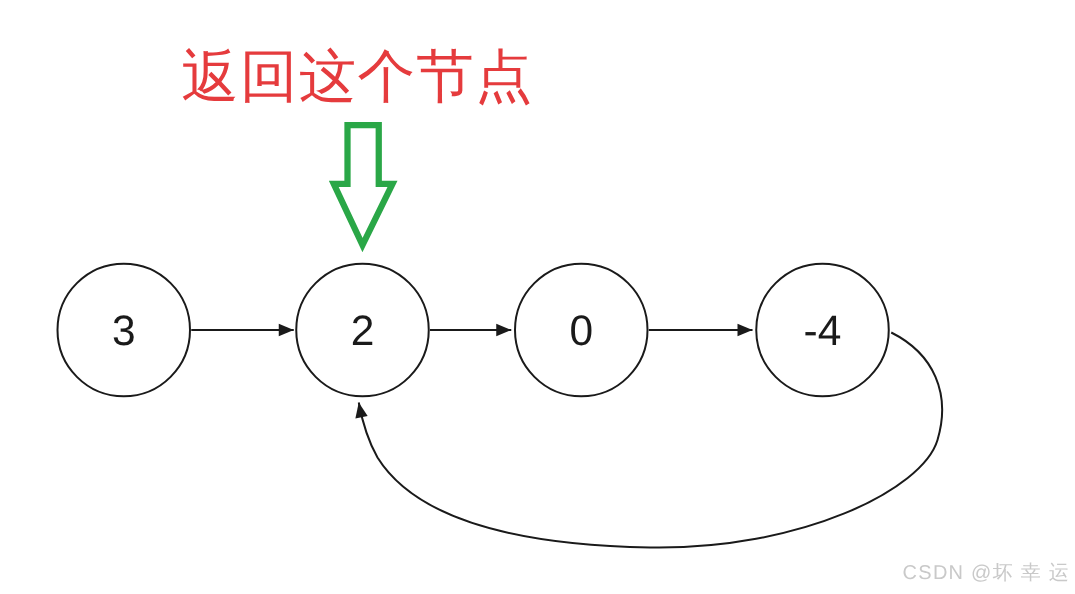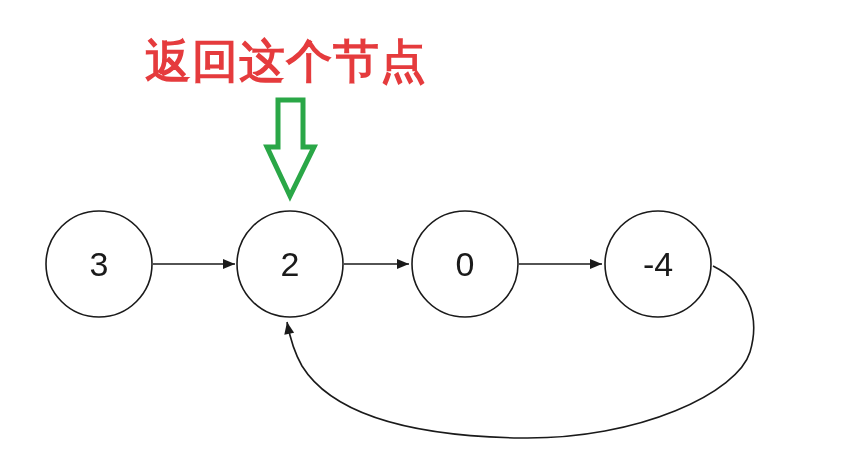--- a/index.html
+++ b/index.html
@@ -13,21 +13,21 @@
     height: 475px;
     background: #ffffff;
     overflow: hidden;
     font-family: "Liberation Sans", sans-serif;
   }
   .annotation-title {
     position: absolute;
     left: 145px;
     top: 36px;
     font-family: "DejaVu Serif", serif;
-    font-weight: bold;
+    font-weight: normal;
     font-size: 46px;
     line-height: 1.1;
     color: #e53b3d;
     white-space: nowrap;
     letter-spacing: 1px;
   }
   .diagram-svg {
     position: absolute;
     left: 0;
     top: 0;
@@ -102,14 +102,15 @@
       <circle class="node-circle" cx="465" cy="264" r="53"></circle>
       <text class="node-label" x="465" y="276">0</text>
     </g>
 
     <g>
       <circle class="node-circle" cx="658" cy="264" r="53"></circle>
       <text class="node-label" x="658" y="276">-4</text>
     </g>
   </svg>
 
+  <div class="watermark">CSDN @坏 幸 运</div>
 
 </div>
 
 </body></html>

